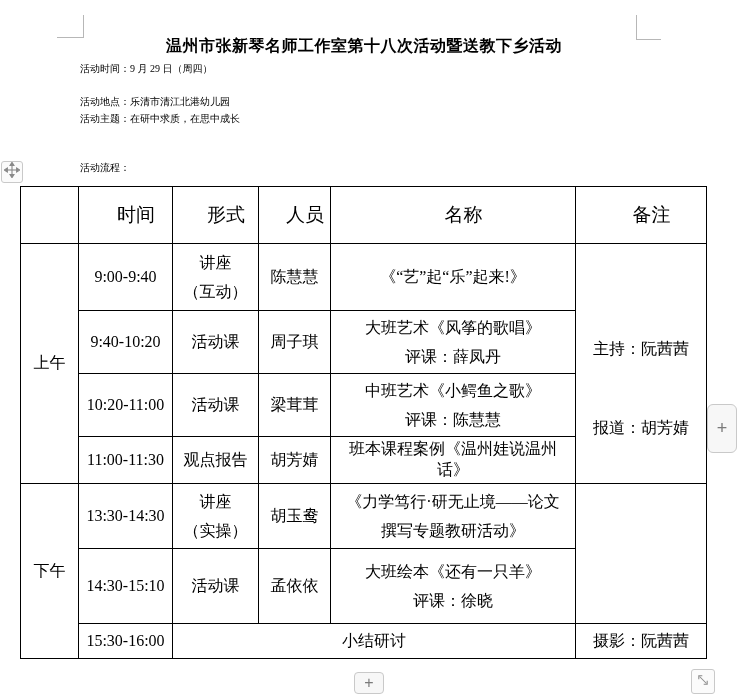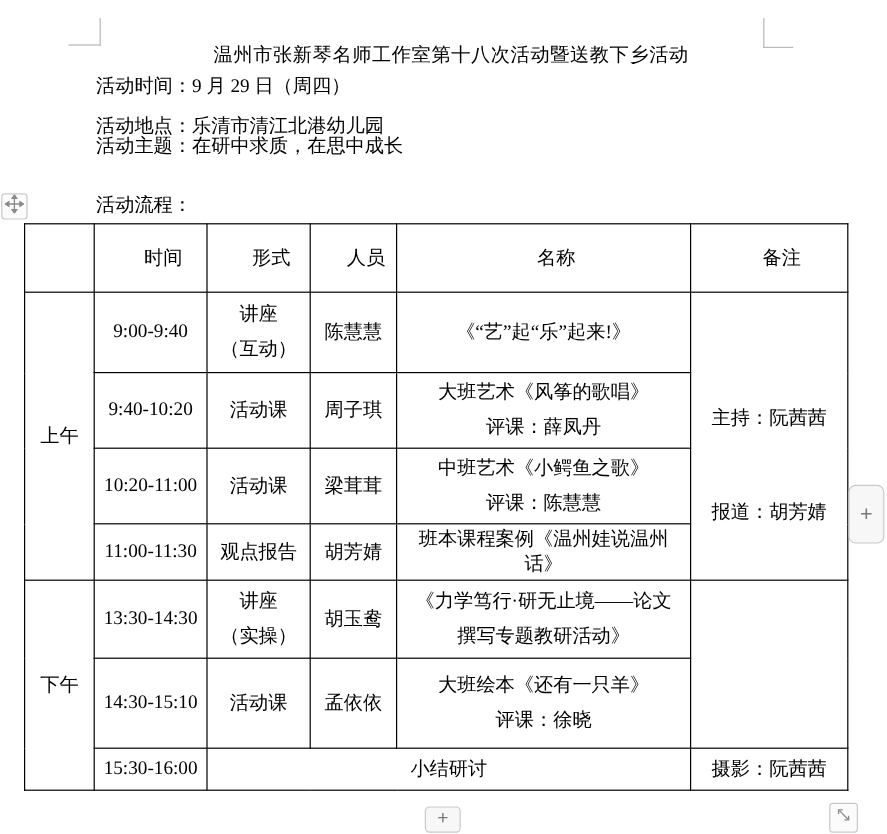--- a/index.html
+++ b/index.html
@@ -8,30 +8,30 @@
     width:739px; height:695px; position:relative; overflow:hidden;
     font-family:"Liberation Serif","DejaVu Serif",serif; color:#000;
   }
   
   .crop { position:absolute; }
   .crop-tl { left:57px; top:15px; width:27px; height:23px;
     border-right:1px solid #b7b7b7; border-bottom:1px solid #b7b7b7; }
   .crop-tr { left:636px; top:15px; width:25px; height:25px;
     border-left:1px solid #b7b7b7; border-bottom:1px solid #b7b7b7; }
 
-  .doc-title { position:absolute; left:16px; top:36px; width:720px;
-    text-align:center; font-size:16px; font-weight:normal; letter-spacing:0.5px; }
-  .meta-line { position:absolute; left:80px; font-size:16px; white-space:pre; }
+  .doc-title { position:absolute; left:4px; top:36px; width:720px;
+    text-align:center; font-size:16px; font-weight:bold; letter-spacing:0.5px; }
+  .meta-line { position:absolute; left:80px; font-size:10px; white-space:pre; }
   .m0 { top:62px; } .m1 { top:95px; } .m2 { top:112px; } .m3 { top:161px; }
 
   table.schedule { position:absolute; left:20px; top:186px;
     border-collapse:collapse; table-layout:fixed; width:686px; }
   table.schedule td { border:1px solid #000; text-align:center;
     vertical-align:middle; font-size:16px; padding:2px 3px; overflow:hidden; }
-  table.schedule .hdr td { font-size:16px;padding-left:24px; }
+  table.schedule .hdr td { font-size:19px;padding-left:24px; }
   .two-line div { line-height:29px; }
   td.note-cell { text-align:left; vertical-align:top; padding:9px 4px 0 8px; }
   td.note-cell div { line-height:31px;margin-top:48px; }
   td.note-bottom { text-align:left; padding-left:8px; }
   td.period { font-size:14.5px; }
 
   
   .ctl { position:absolute; background:#f7f7f7; border:1px solid #c9c9c9;
     display:flex; align-items:center; justify-content:center; color:#7a7a7a; }
   .move-handle { left:1px; top:161px; width:22px; height:22px; border-radius:3px; background:#fbfbfb; }

